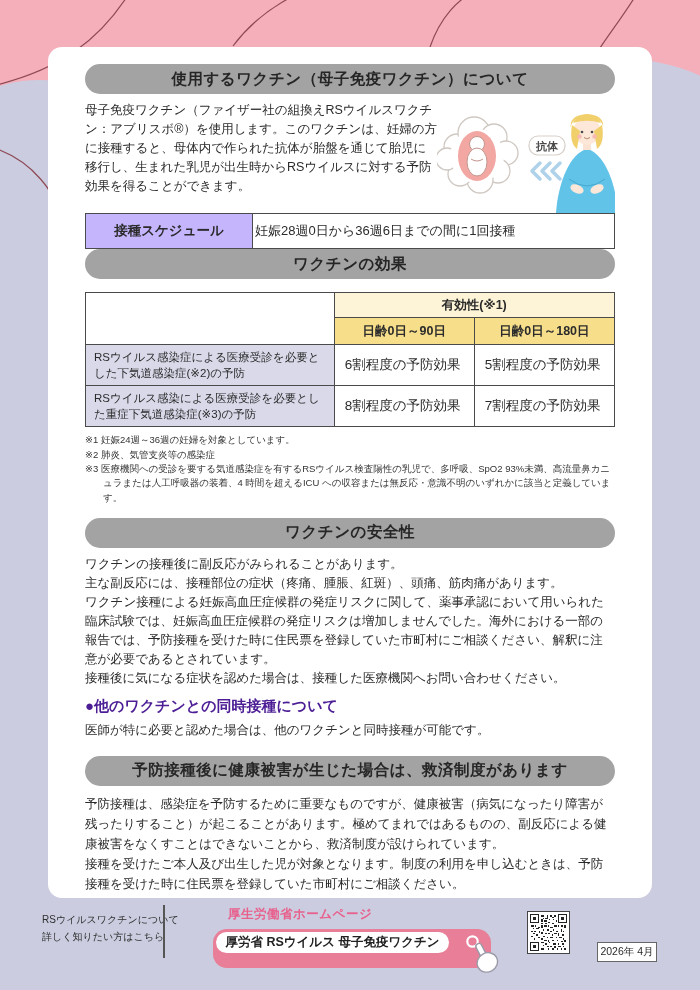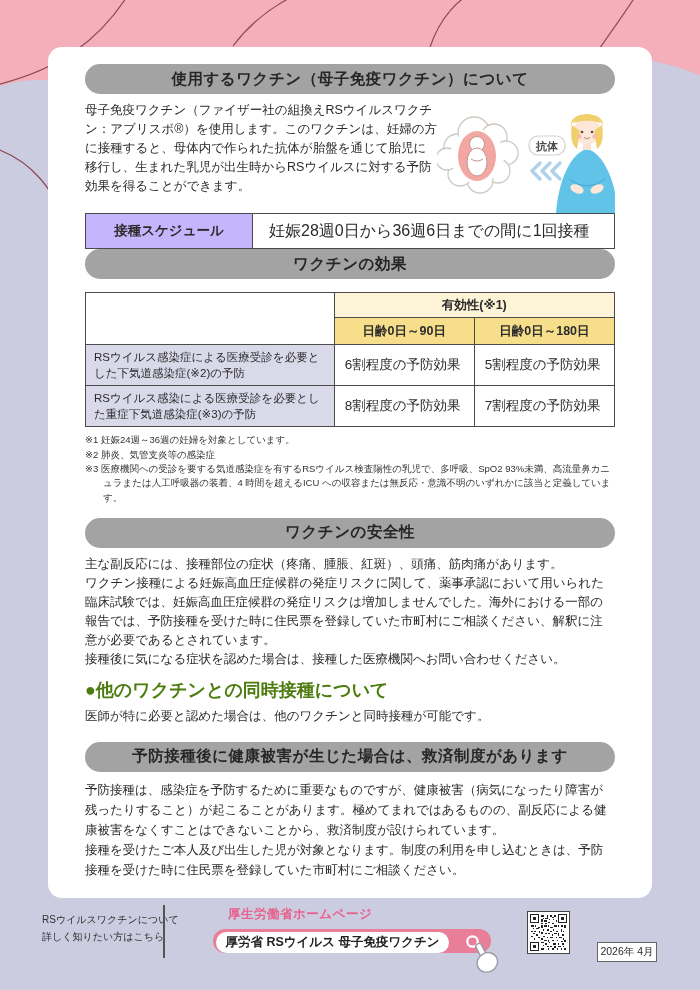--- a/index.html
+++ b/index.html
@@ -11,40 +11,40 @@
         padding:17px 37px 0 37px;}
   .banner{height:30px;border-radius:16px;background:#a3a3a3;
           display:flex;align-items:center;justify-content:center;
           font-weight:bold;font-size:15.5px;color:#262626;letter-spacing:.5px;}
   .intro{display:flex;margin-top:7px;height:112px;}
   .intro-text{width:352px;font-size:12.5px;line-height:19px;margin:0;}
   .illus{width:178px;height:112px;position:relative;}
   .schedule{display:flex;border:1.6px solid #4a4a4a;height:36px;box-sizing:border-box;}
   .schedule-label{width:166px;background:#c4b5fd;border-right:1.6px solid #4a4a4a;
           display:flex;align-items:center;justify-content:center;font-weight:bold;font-size:13.5px;}
-  .schedule-value{flex:1;display:flex;align-items:center;padding-left:16px;font-size:16px;}
+  .schedule-value{flex:1;display:flex;align-items:center;padding-left:2px;font-size:13px;}
   .mt23{} .mt13{margin-top:13px;} .mt16{margin-top:16px;}
   table.effect{width:100%;border-collapse:collapse;margin-top:13px;border-radius:10px;}
   table.effect td{border:1.4px solid #4a4a4a;}
   .th-eff{background:#fdf3d6;font-weight:bold;font-size:12.5px;text-align:center;height:22px;}
   .th-age{background:#f7de8b;font-weight:bold;font-size:12.5px;text-align:center;height:24px;}
   .td-label{background:#d9d9ea;font-size:11.5px;line-height:1.4;padding:4px 6px 4px 8px;height:33px;box-sizing:border-box;}
   .td-val{font-size:13.5px;padding-left:10px;height:33px;box-sizing:border-box;}
   .notes{margin-top:6px;font-size:9.5px;line-height:14.3px;color:#333;}
   .note.hang{padding-left:1.9em;text-indent:-1.9em;}
   .body-text{font-size:12.5px;line-height:19px;margin:0;}
   .safety{margin-top:7px;}
-  .sub-head{margin-top:9px;font-size:18px;font-weight:bold;color:#4d7c0f;}
+  .sub-head{margin-top:9px;font-size:15px;font-weight:bold;color:#4c1d95;}
   .sub-body{margin-top:5px;}
   .relief{margin-top:8px;line-height:20px;}
   .footer{position:absolute;left:0;top:902px;width:700px;height:85px;}
   .f-info{position:absolute;left:42px;top:9px;font-size:10px;line-height:17px;color:#2f2f2f;}
   .f-divider{position:absolute;left:163px;top:3px;width:1.5px;height:53px;background:#555;}
   .f-site{position:absolute;left:228px;top:4px;font-size:12.5px;font-weight:bold;color:#e8618d;letter-spacing:.5px;}
-  .f-search{position:absolute;left:213px;top:27px;width:278px;height:24px;
+  .f-search{position:absolute;left:213px;top:27px;width:278px;height:39px;
             background:#e87e97;border-radius:14px;cursor:pointer;}
   .f-search-inner{position:absolute;left:3px;top:3px;width:233px;height:21px;background:#fff;
             border-radius:11px;display:flex;align-items:center;justify-content:center;
             font-size:12.5px;font-weight:bold;color:#222;white-space:nowrap;}
   .f-search-btn{position:absolute;right:6px;top:3px;width:22px;height:22px;}
   .hand{position:absolute;left:468px;top:38px;}
   .qr{position:absolute;left:527px;top:9px;width:43px;height:43px;background:#fff;
       border:1px solid #444;box-sizing:border-box;padding:2px;}
   .f-date{position:absolute;left:597px;top:40px;width:58px;height:18px;background:#fff;
       border:1px solid #666;display:flex;align-items:center;justify-content:center;font-size:10.5px;}
@@ -163,20 +163,21 @@
 
   <div class="notes">
     <div class="note">※1 妊娠24週～36週の妊婦を対象としています。</div>
     <div class="note">※2 肺炎、気管支炎等の感染症</div>
     <div class="note hang">※3 医療機関への受診を要する気道感染症を有するRSウイルス検査陽性の乳児で、多呼吸、SpO2 93%未満、高流量鼻カニュラまたは人工呼吸器の装着、4 時間を超えるICU への収容または無反応・意識不明のいずれかに該当と定義しています。</div>
   </div>
 
   <div class="banner mt13">ワクチンの安全性</div>
 
   <div class="safety">
+    <p class="body-text">ワクチンの接種後に副反応がみられることがあります。</p>
     <p class="body-text">主な副反応には、接種部位の症状（疼痛、腫脹、紅斑）、頭痛、筋肉痛があります。</p>
     <p class="body-text">ワクチン接種による妊娠高血圧症候群の発症リスクに関して、薬事承認において用いられた臨床試験では、妊娠高血圧症候群の発症リスクは増加しませんでした。海外における一部の報告では、予防接種を受けた時に住民票を登録していた市町村にご相談ください、解釈に注意が必要であるとされています。</p>
     <p class="body-text">接種後に気になる症状を認めた場合は、接種した医療機関へお問い合わせください。</p>
   </div>
 
   <div class="sub-head">●他のワクチンとの同時接種について</div>
   <div class="body-text sub-body">医師が特に必要と認めた場合は、他のワクチンと同時接種が可能です。</div>
 
   <div class="banner mt16">予防接種後に健康被害が生じた場合は、救済制度があります</div>
 

